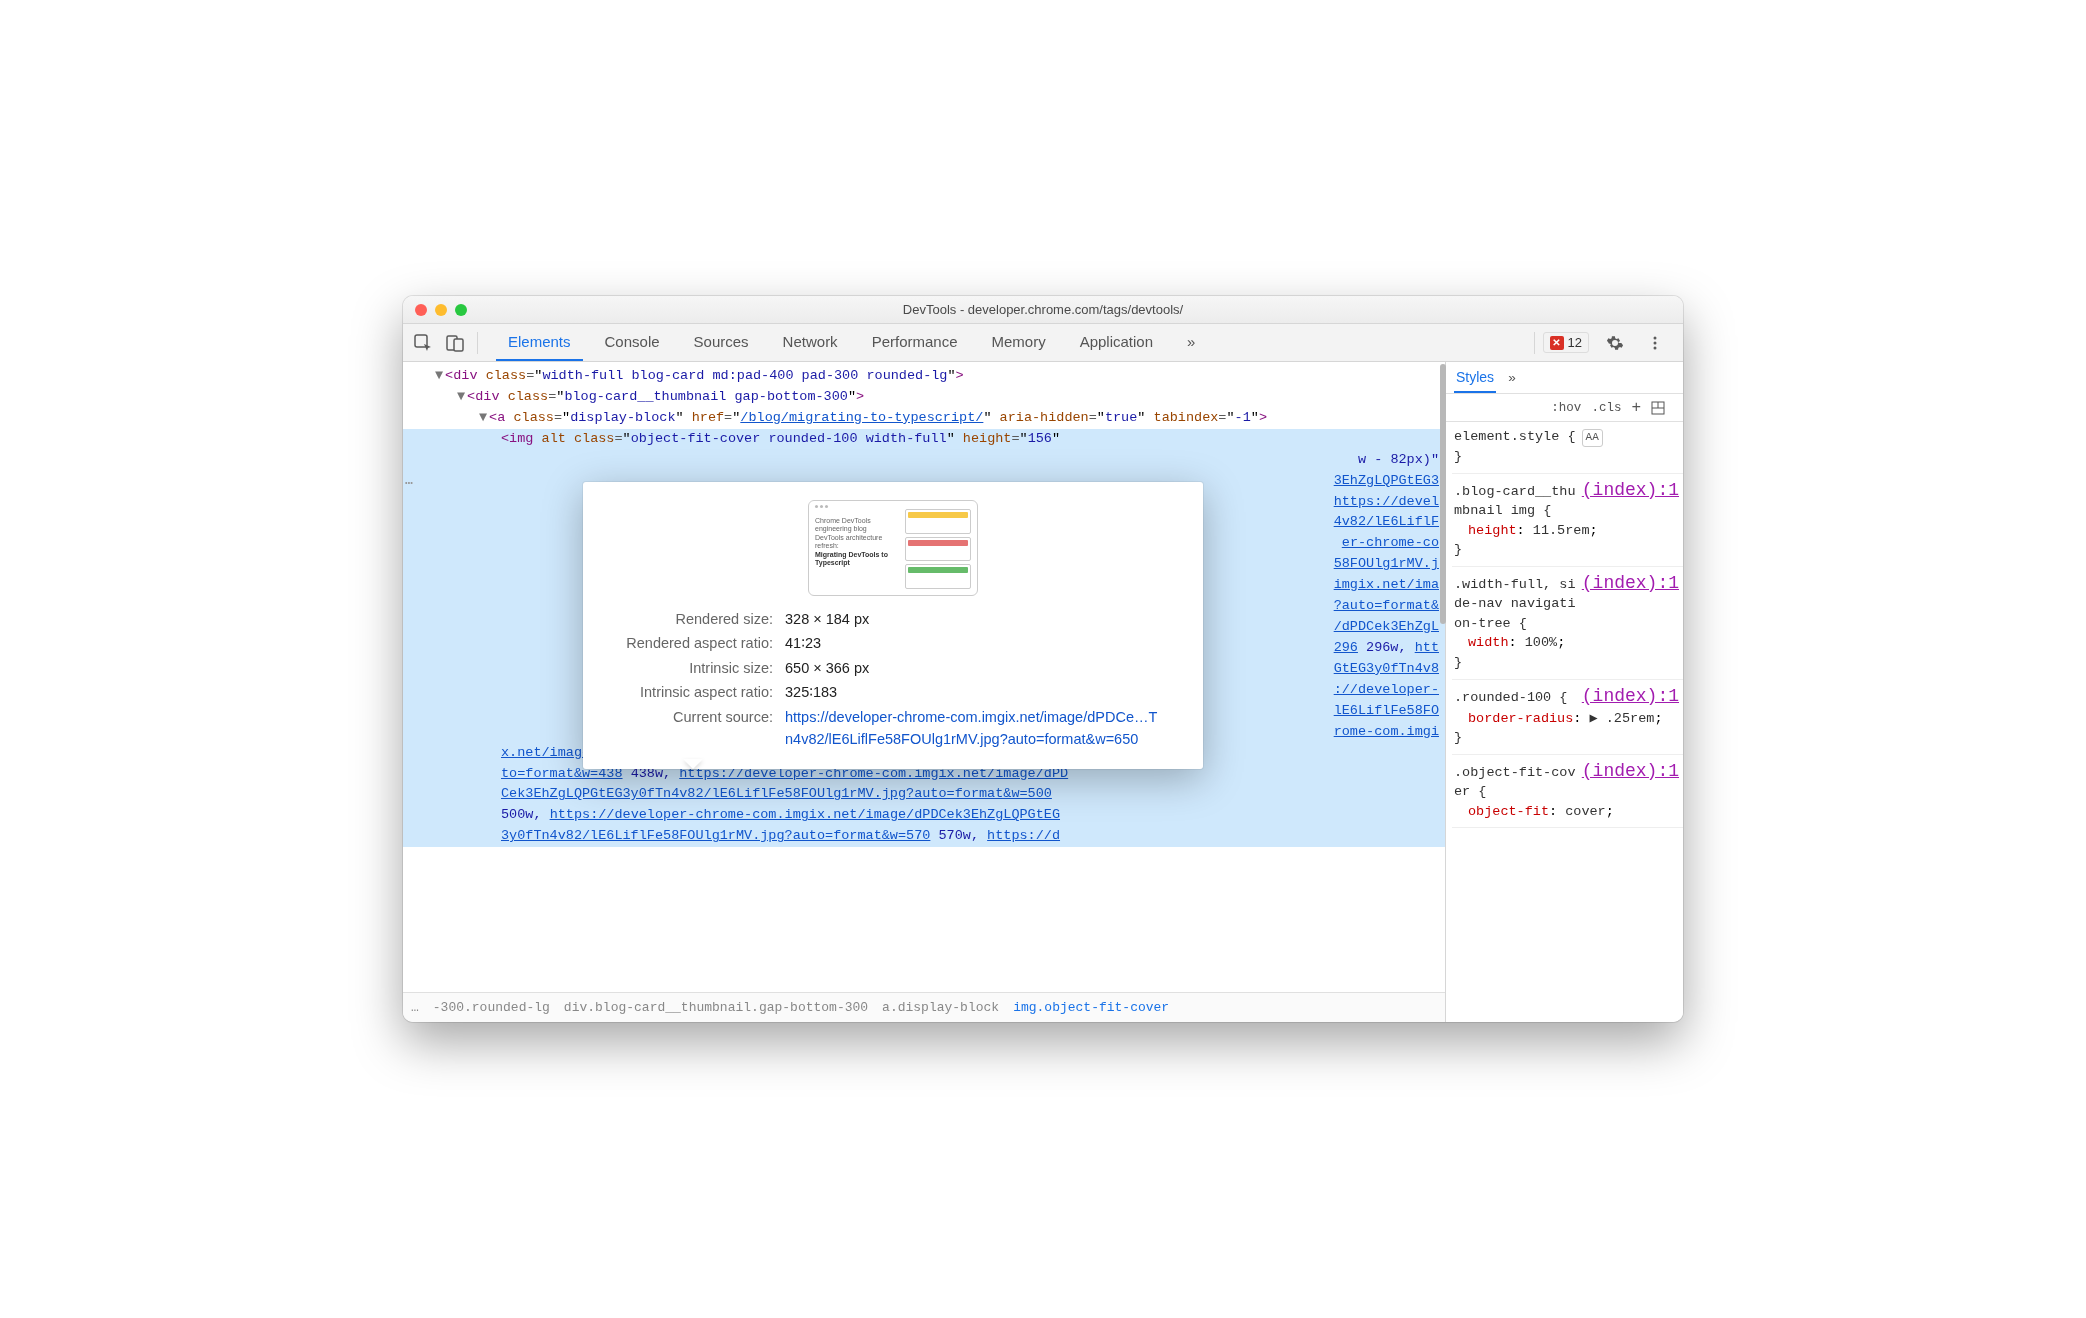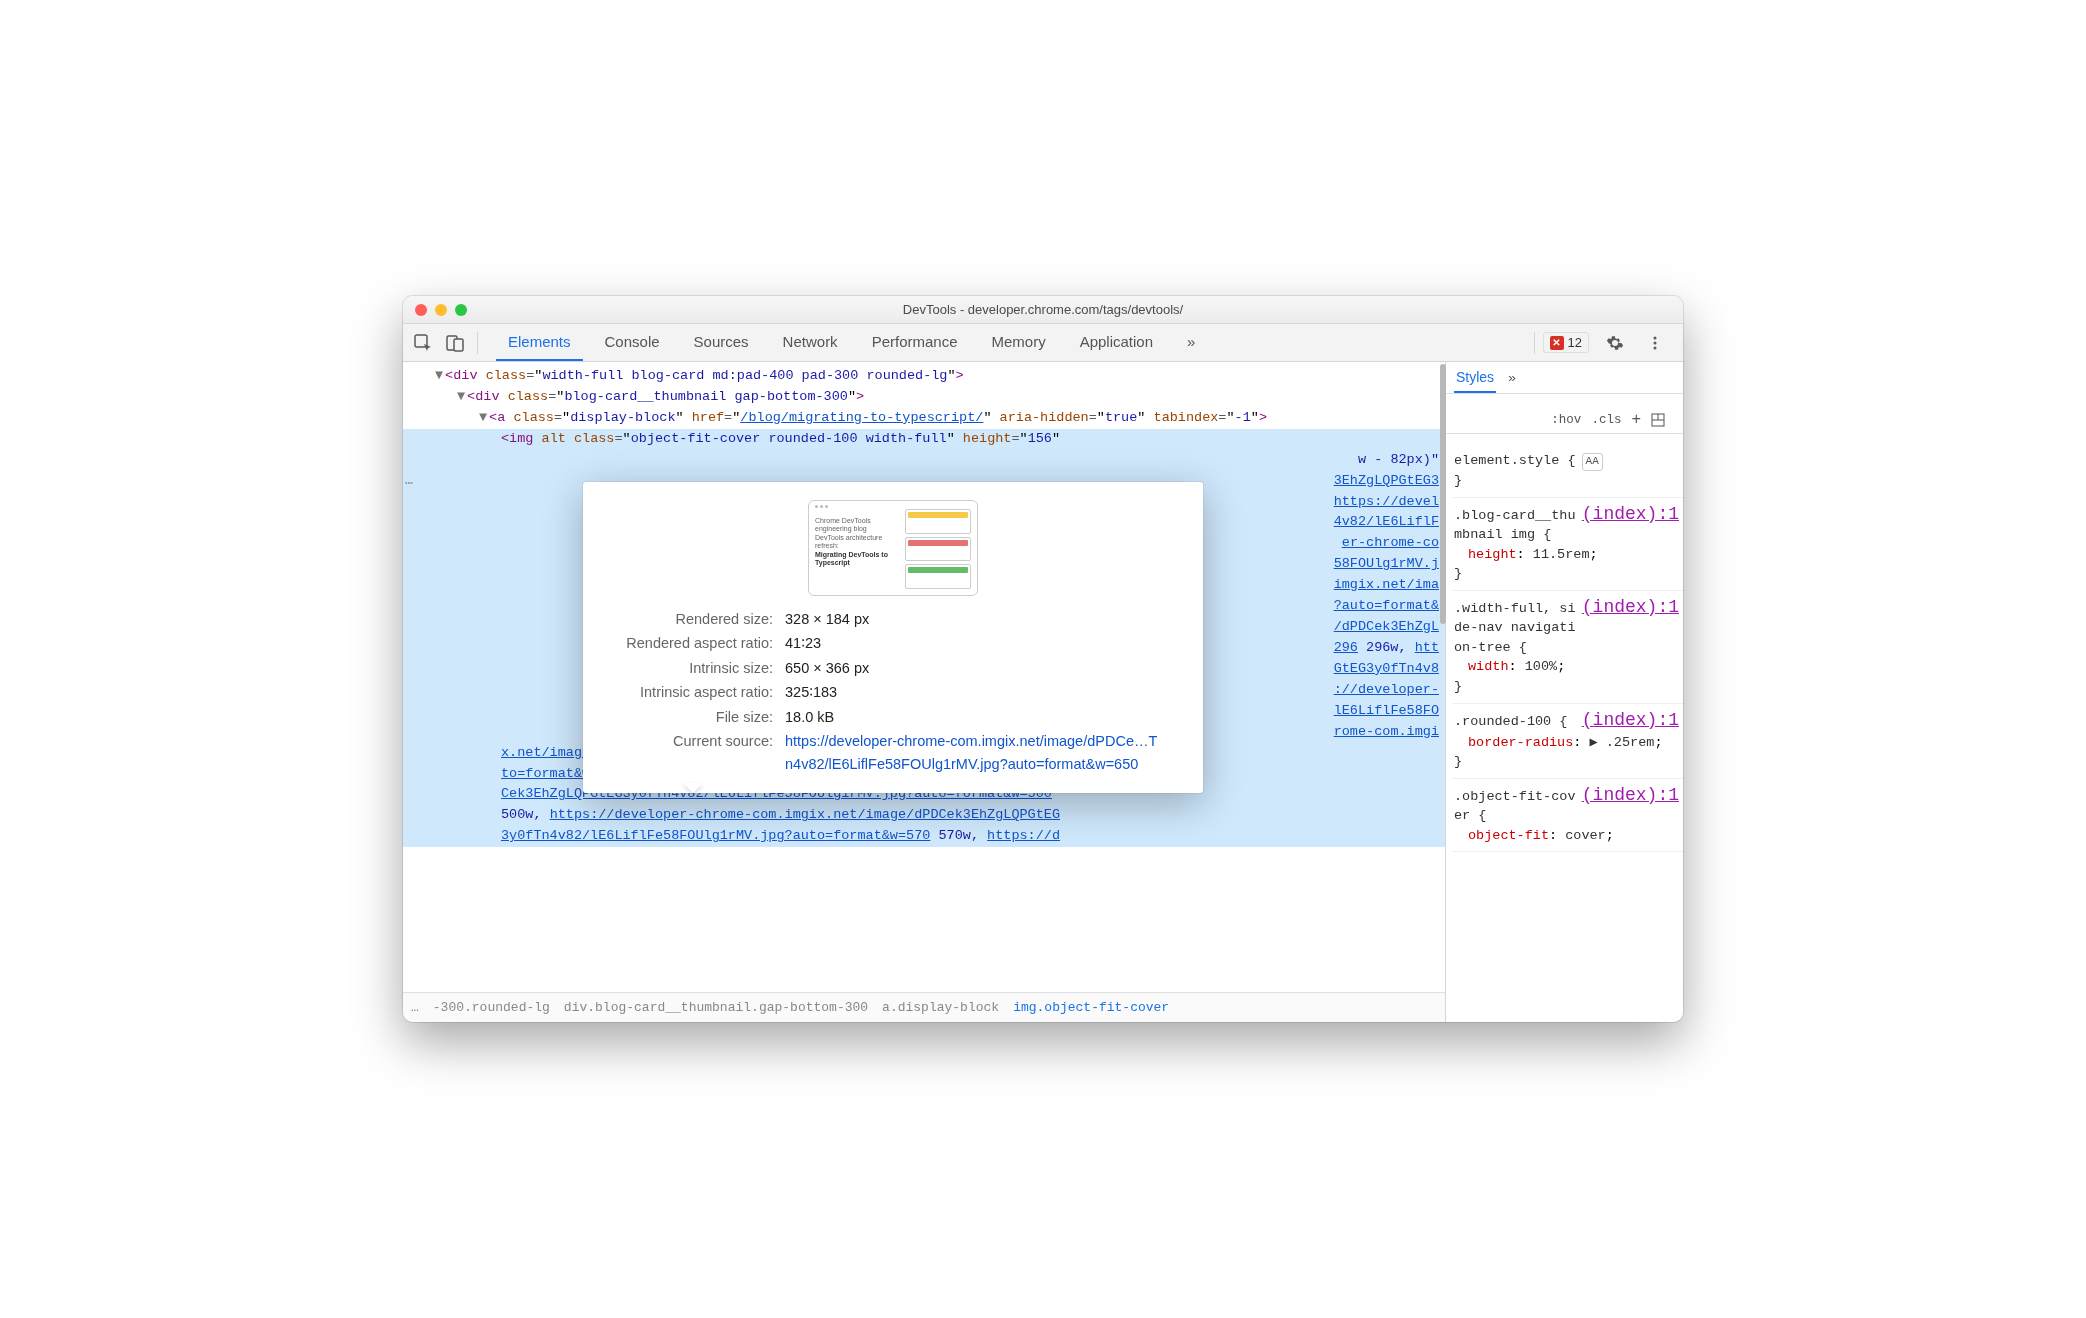--- a/index.html
+++ b/index.html
@@ -155,21 +155,20 @@
   .breadcrumb .bi { color:#888;}
   .breadcrumb .bi.sel { color:#1a73e8;}
   
   .styles {
     width:238px;
     border-left:1px solid #d6d6d6;
     display:flex;
     flex-direction:column;
     background:#fff;
     position:relative;
-    gap:12px;
   }
   .styles .scroll-ind {
     position:absolute; left:-6px; top:2px; width:6px; height:260px;
     background:#b8b8b8; border-radius:3px;
   }
   .styles-tabs {
     height:32px; display:flex; align-items:center; font-family:-apple-system,sans-serif;
     border-bottom:1px solid #e0e0e0; padding:0 8px; gap:12px;
   }
   .styles-tabs .st { font-size:14px; color:#1a73e8; border-bottom:2px solid #1a73e8; padding:6px 2px;}
@@ -319,24 +318,20 @@
             </div>
           <div class="hc-row">
               <div class="k">Intrinsic size:</div>
               <div class="v">650 × 366 px</div>
             </div>
           <div class="hc-row">
               <div class="k">Intrinsic aspect ratio:</div>
               <div class="v">325∶183</div>
             </div>
           <div class="hc-row">
-              <div class="k">File size:</div>
-              <div class="v">18.0 kB</div>
-            </div>
-          <div class="hc-row">
               <div class="k">Current source:</div>
               <div class="v link">https://developer-chrome-com.imgix.net/image/dPDCe…Tn4v82/lE6LiflFe58FOUlg1rMV.jpg?auto=format&amp;w=650</div>
             </div>
         </div>
       </div>
 
       <div class="breadcrumb">
         <span class="bi">…</span>
         <span class="bi">-300.rounded-lg</span>
         <span class="bi">div.blog-card__thumbnail.gap-bottom-300</span>

